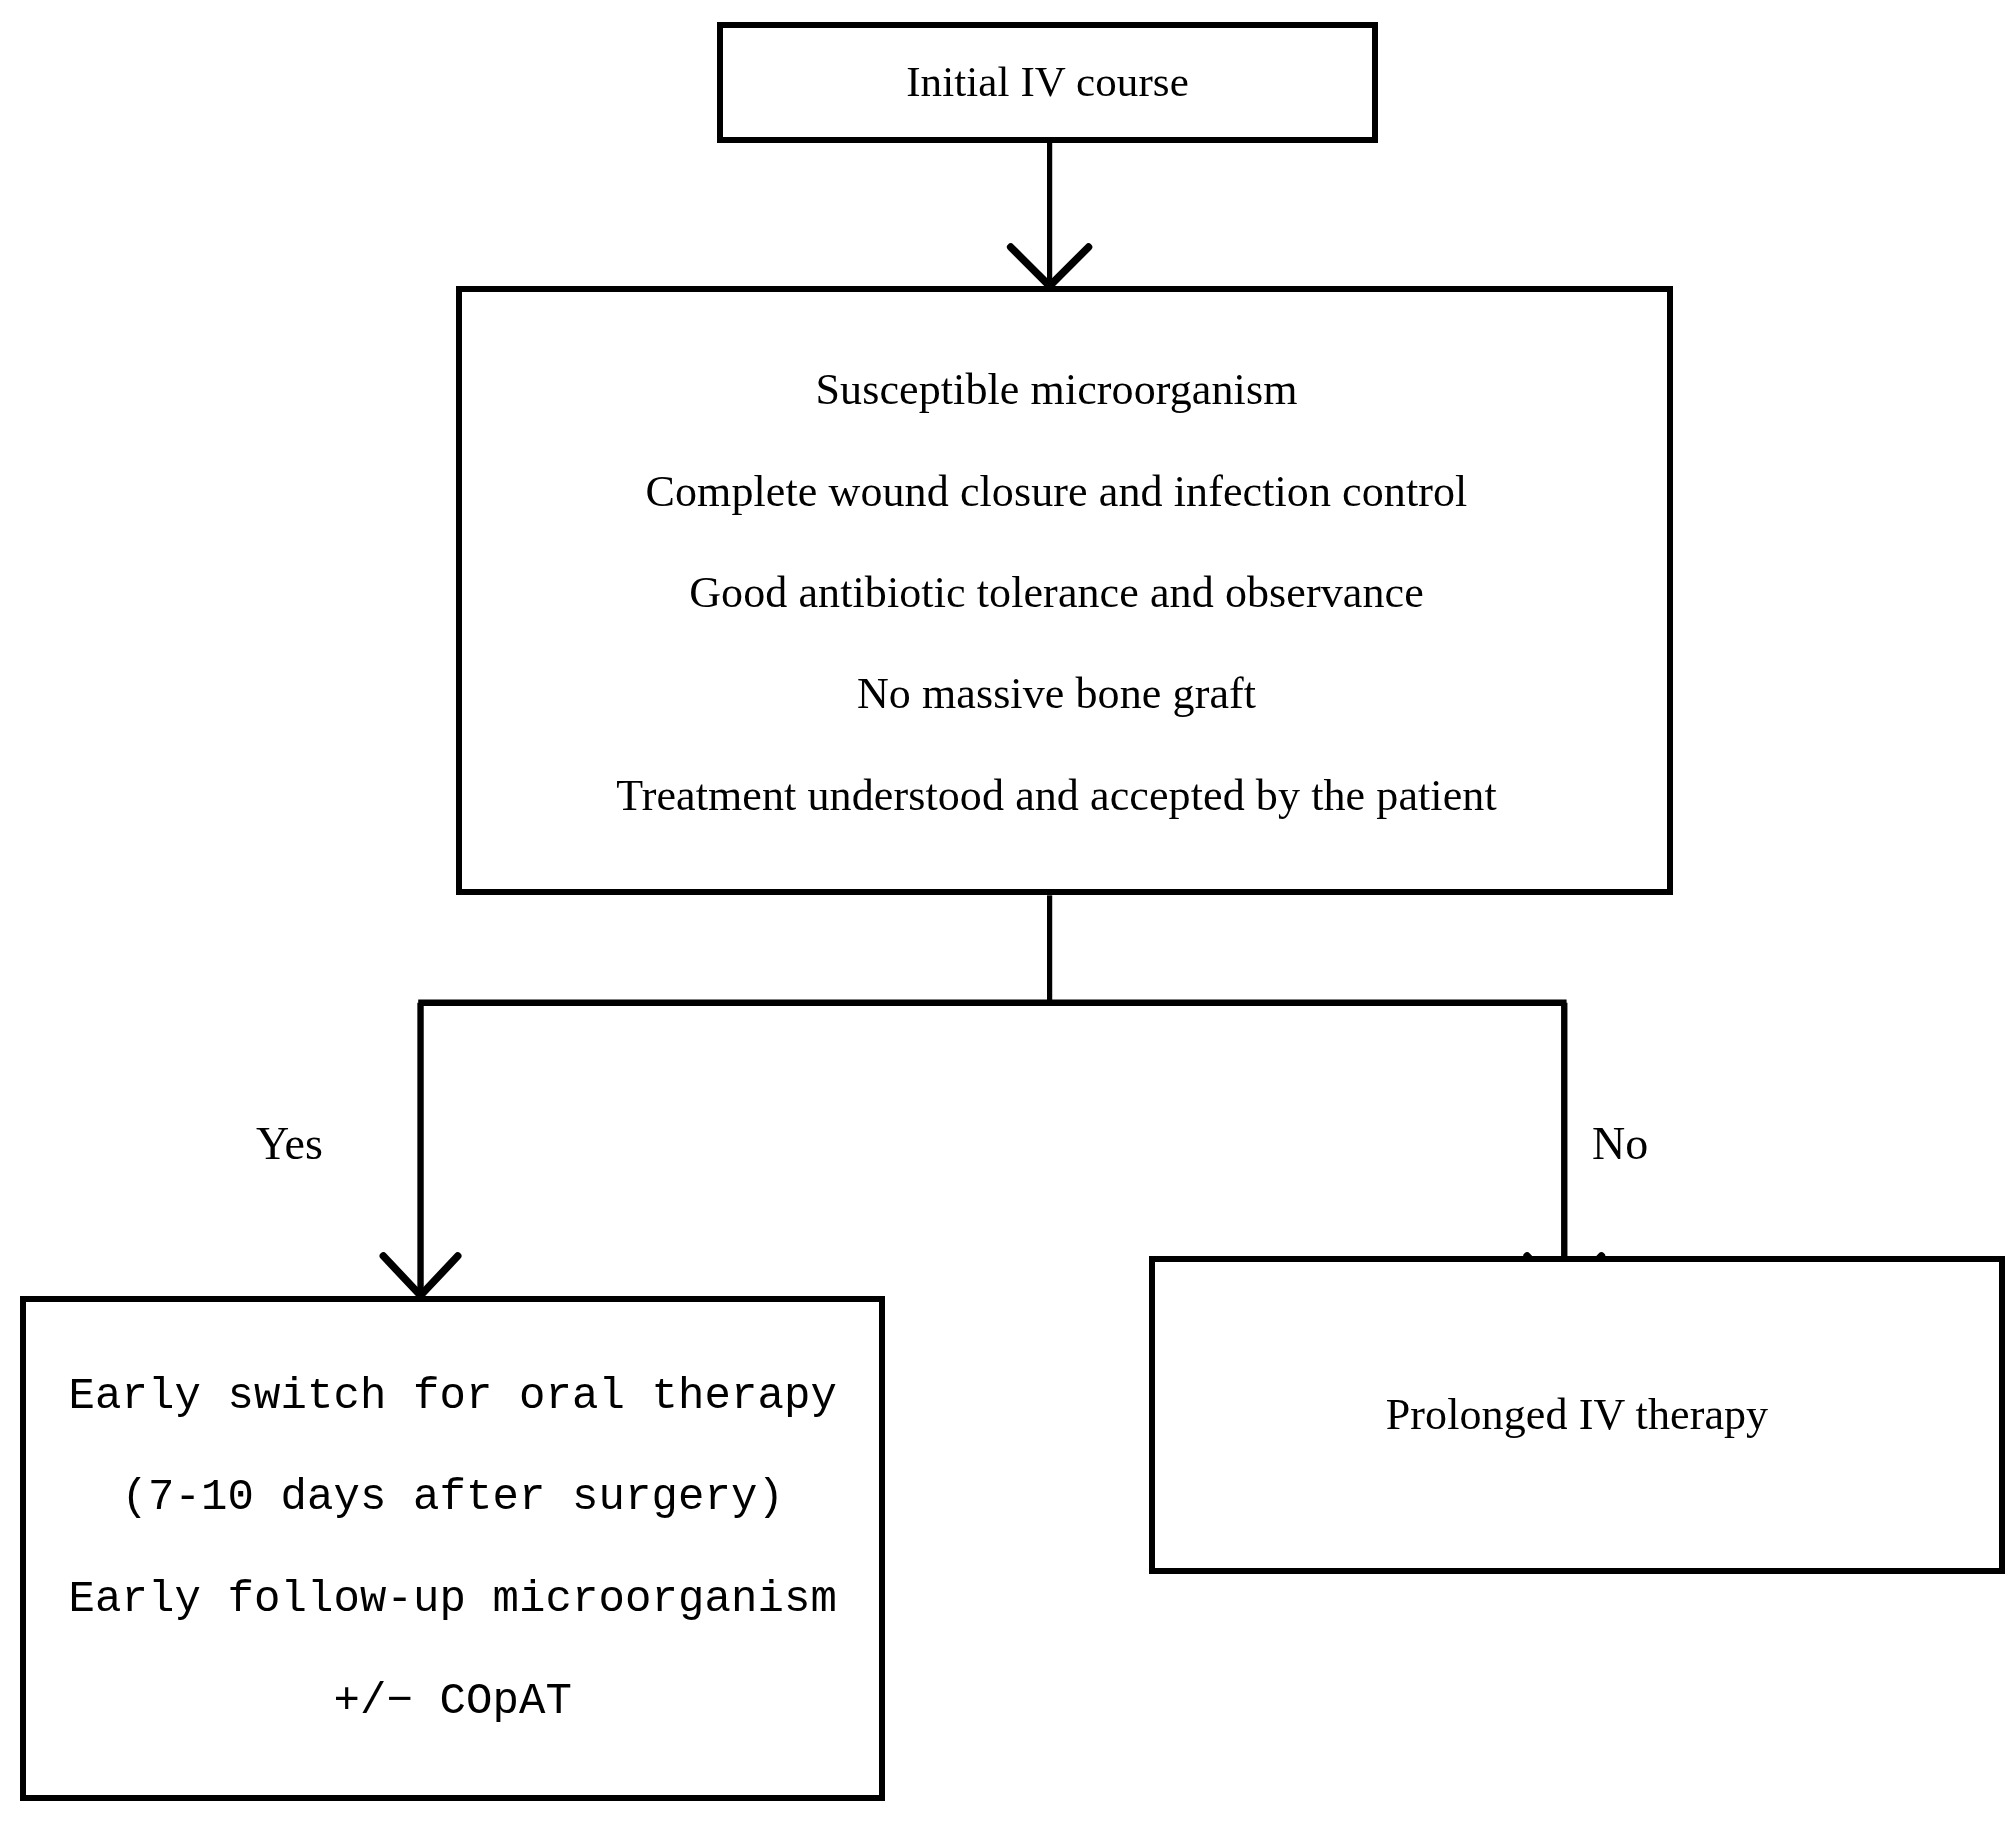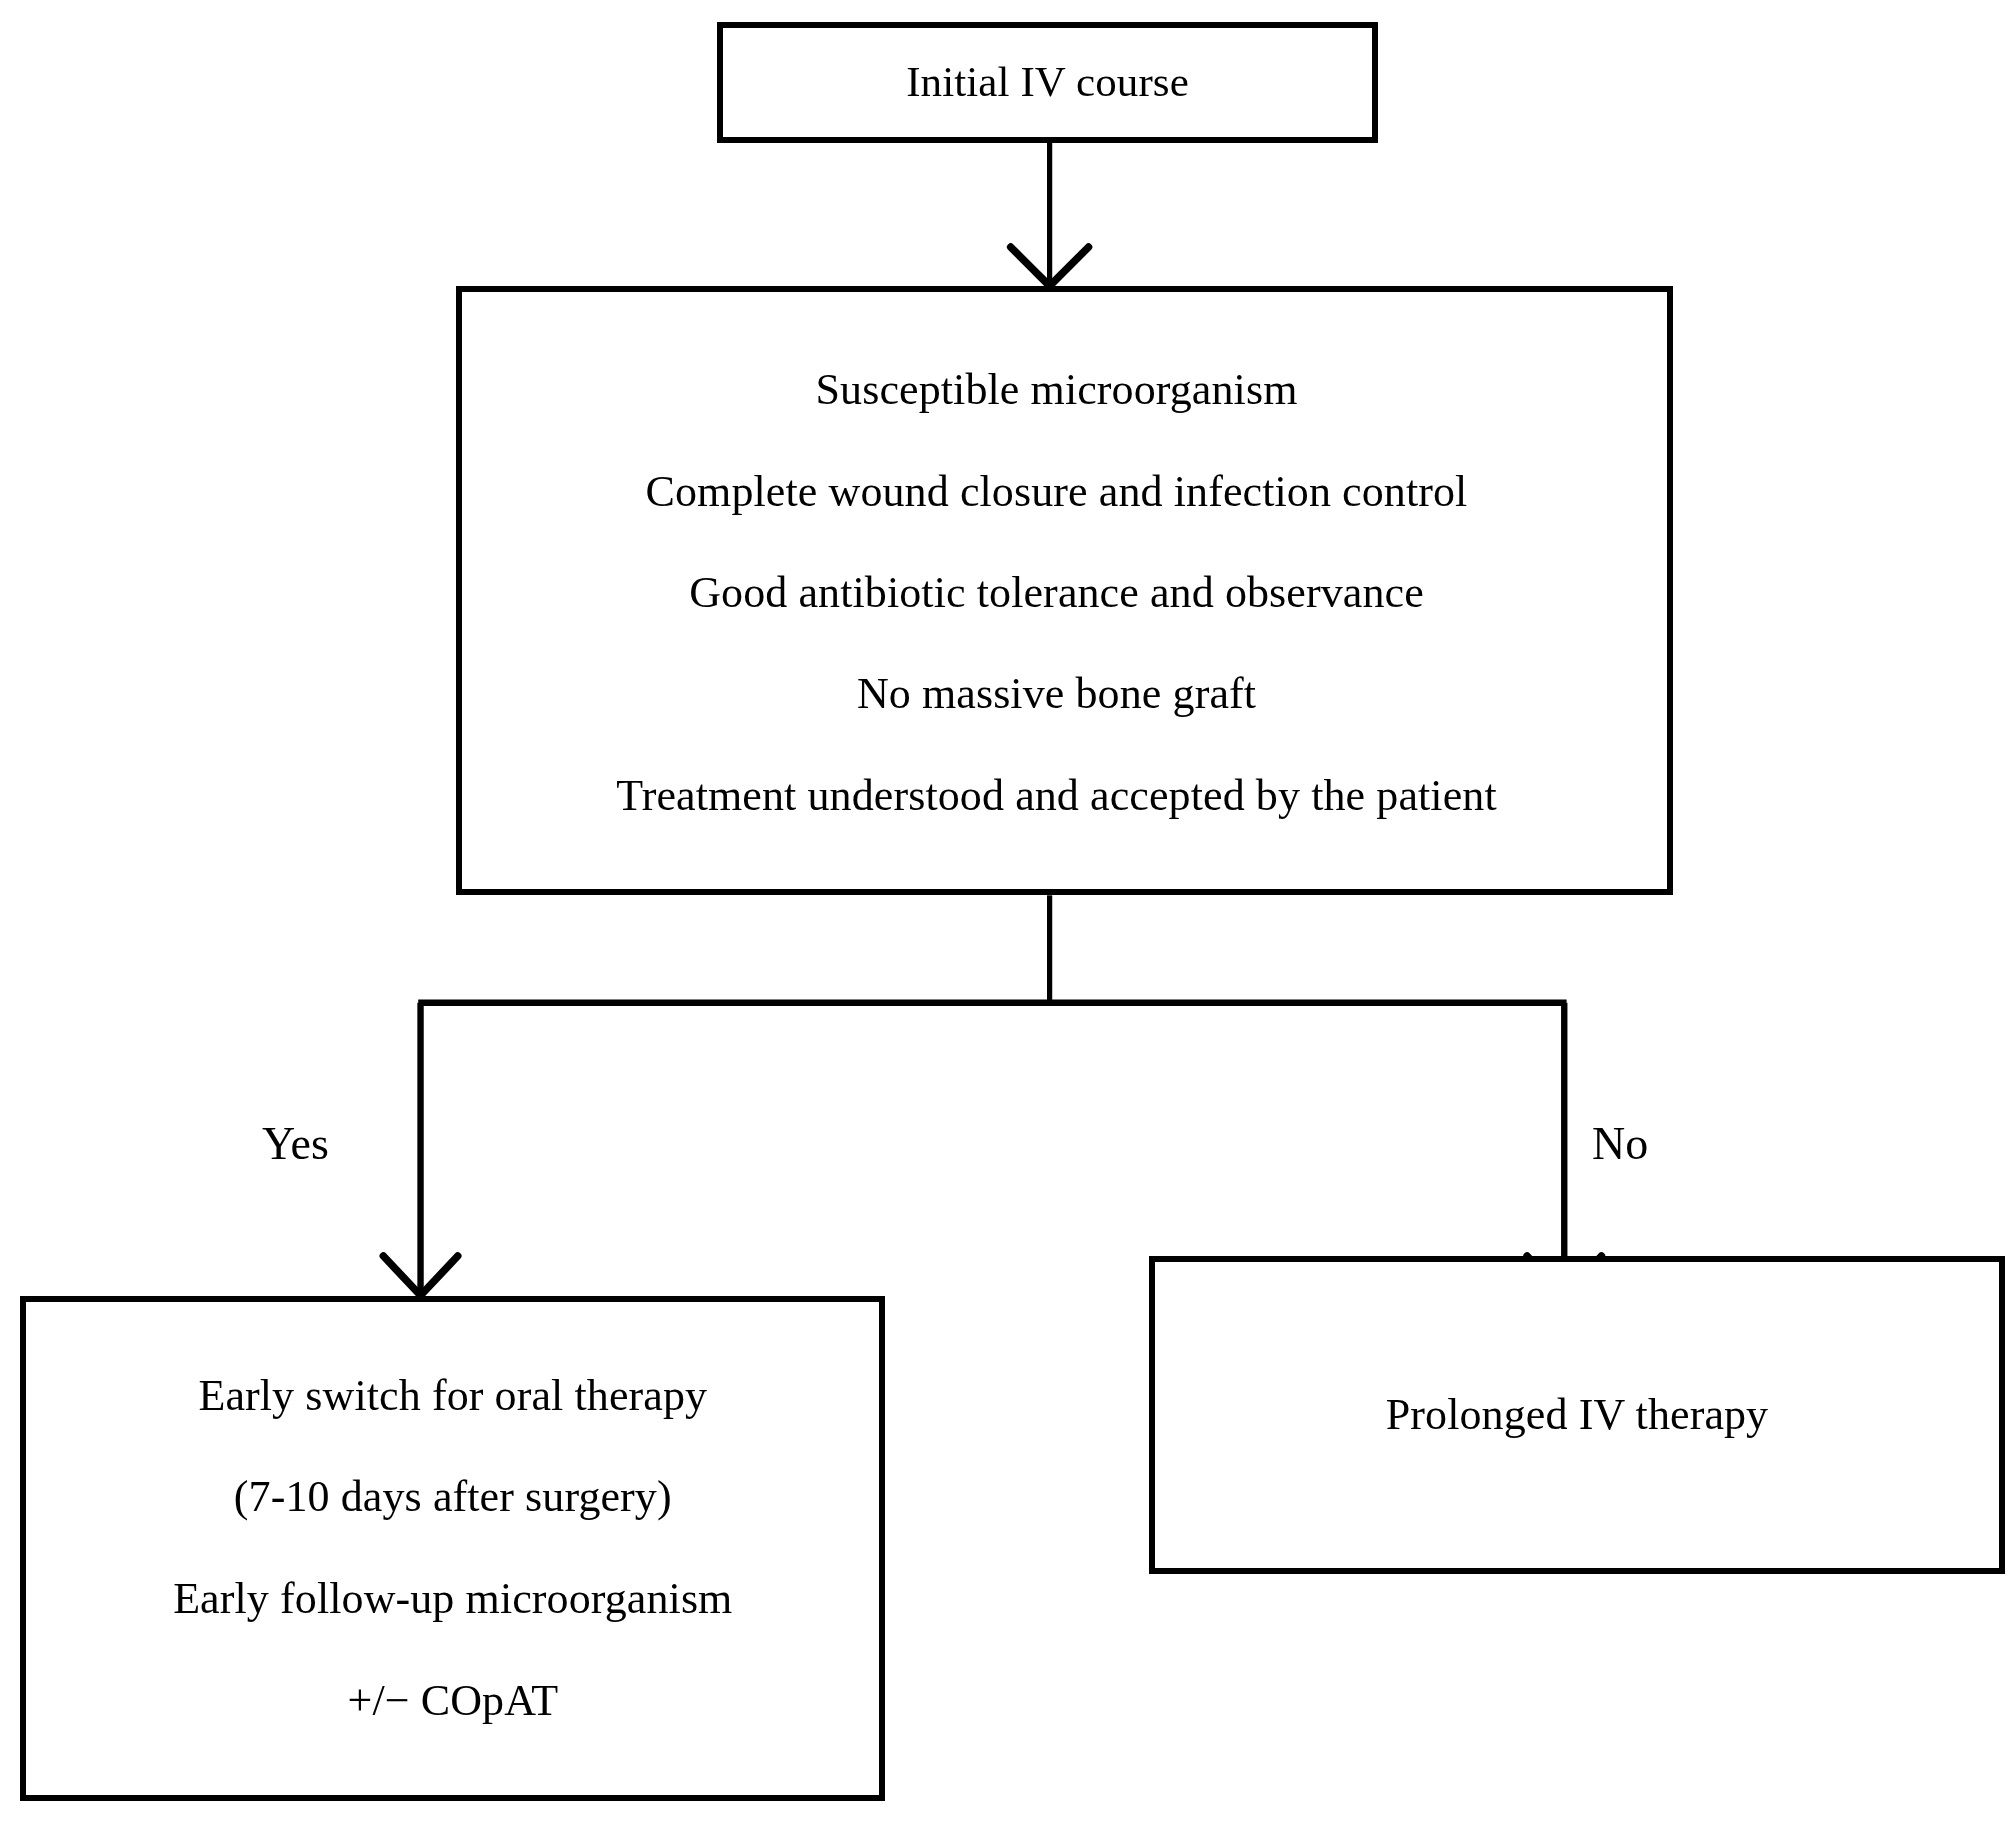--- a/index.html
+++ b/index.html
@@ -56,20 +56,21 @@
   #node-criteria .line {
     font-size: 44px;
   }
   #node-oral-switch {
     left: 20.3px;
     top: 1296px;
     width: 865px;
     height: 505px;
     justify-content: space-evenly;
     padding: 15px 0 15px 0;
+    font-family: Liberation Mono, monospace;
   }
   #node-oral-switch .line {
     font-size: 44px;
   }
   #node-prolonged-iv {
     left: 1149px;
     top: 1256px;
     width: 856px;
     height: 318px;
   }
@@ -88,21 +89,21 @@
   }
 
   
   .branch-label {
     position: absolute;
     font-size: 46px;
     line-height: 1;
     white-space: nowrap;
   }
   #label-yes {
-    left: 262px;
+    left: 256px;
     top: 1121px;
   }
   #label-no {
     left: 1592px;
     top: 1121px;
   }
 </style>
 </head>
 <body>
 

